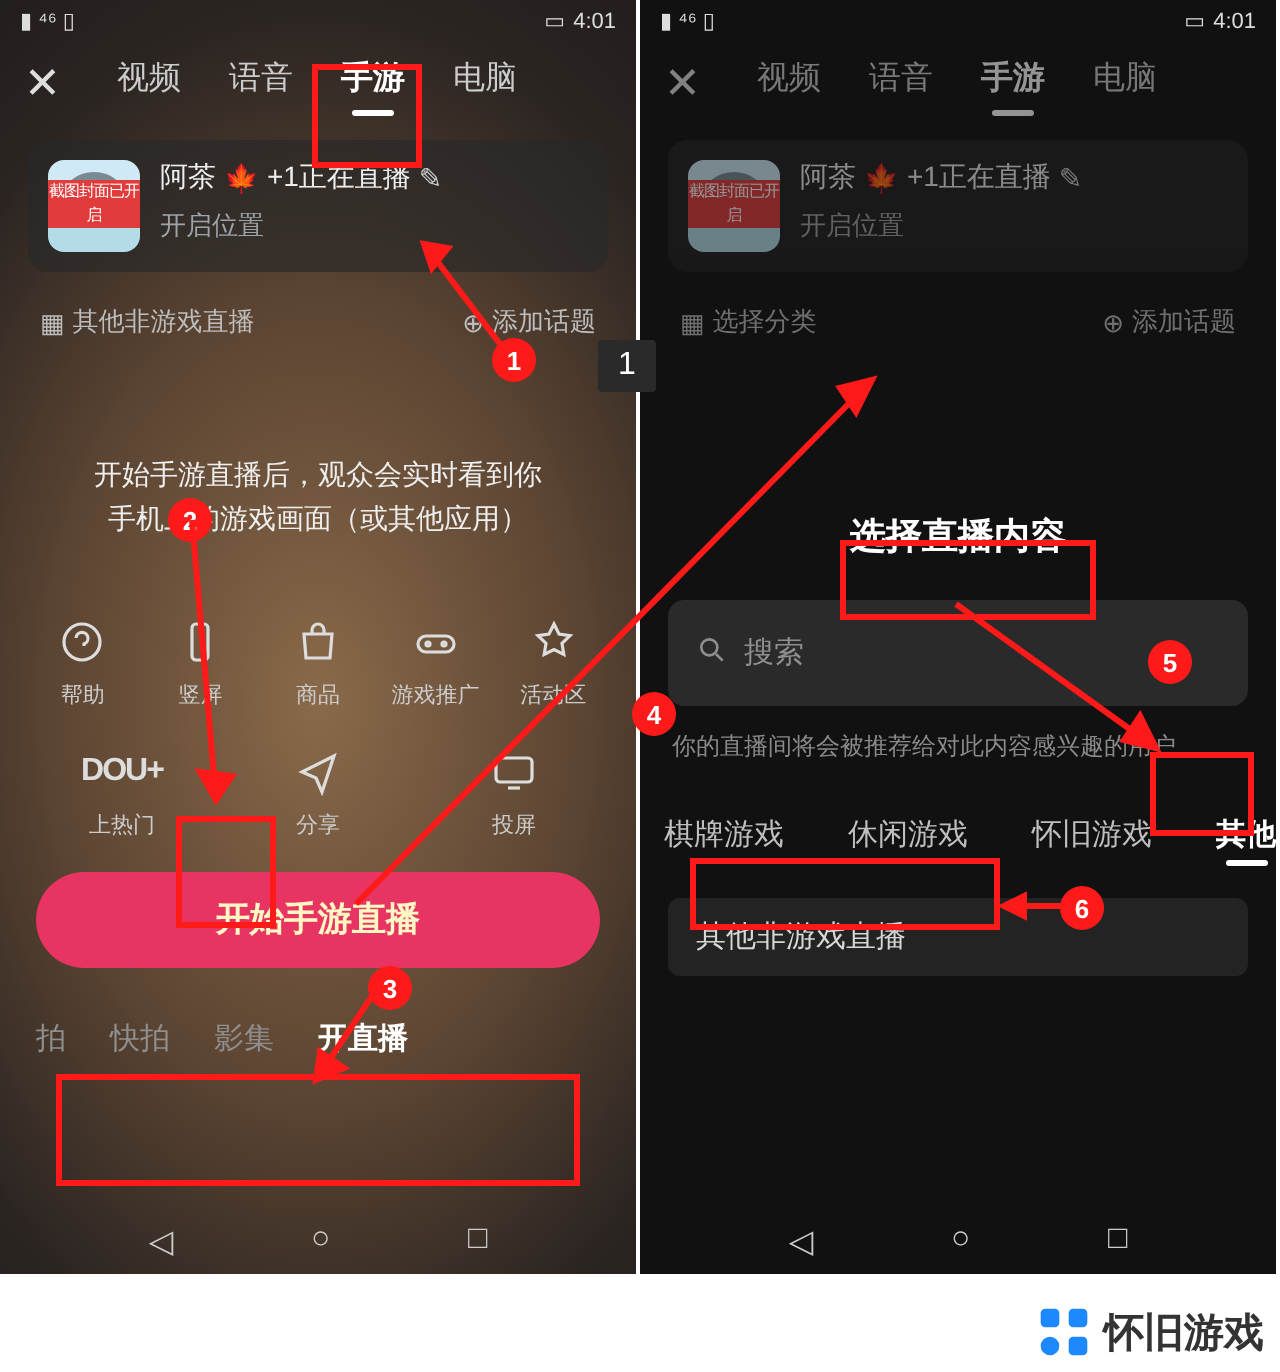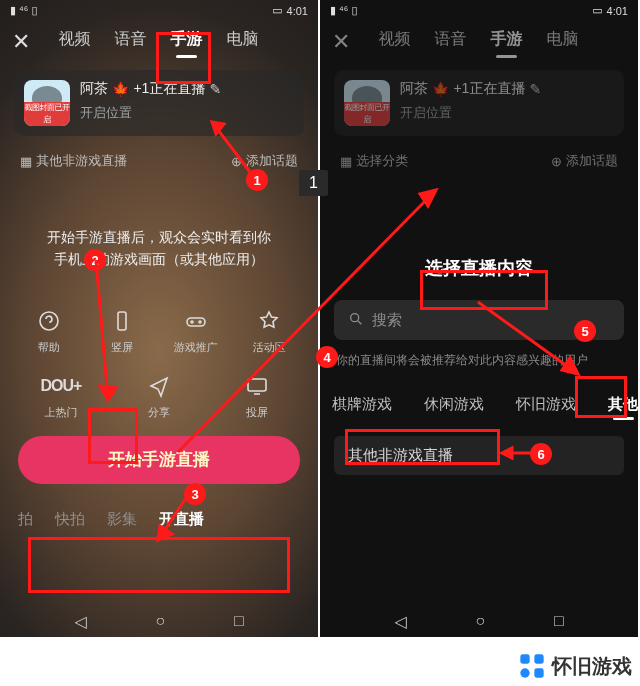--- a/index.html
+++ b/index.html
@@ -17,21 +17,21 @@
   .tabs { display:flex; align-items:center; color:#ccc; font-size:16px; padding:8px 12px; gap:20px; }
   .tabs .x { font-size:22px; color:#ddd; margin-right:6px; }
   .tab { position:relative; padding:2px 2px 6px; }
   .tab.active { color:#fff; font-weight:600; }
   .tab.active::after { content:""; position:absolute; bottom:-2px; left:20%; width:60%; height:3px; background:#fff; border-radius:2px; }
 
   
   .ucard { margin:6px 14px; background:rgba(40,40,40,.65); border-radius:10px; padding:10px; display:flex; gap:10px; }
   .avatar { width:46px; height:46px; border-radius:8px; background:linear-gradient(#cfe9f7 50%,#b4dbe8 50%); position:relative; overflow:hidden; }
   .avatar .blob { position:absolute; left:8px; top:6px; width:30px; height:24px; background:#7a8a92; border-radius:50% 50% 45% 45%; }
-  .avcap { position:absolute; left:0; bottom:0; width:100%; background:#e03c3c; color:#fff; font-size:8px; text-align:center; line-height:12px; letter-spacing:-0.5px; }
+  .avcap { position:absolute; left:0; bottom:12px; width:100%; background:#e03c3c; color:#fff; font-size:8px; text-align:center; line-height:12px; letter-spacing:-0.5px; }
   .uc-text { color:#eee; font-size:14px; }
   .uc-line1 { display:flex; align-items:center; gap:4px; }
   .leaf { color:#e98b1f; }
   .uc-sub { color:#9da3a8; font-size:13px; margin-top:6px; }
   .pencil { color:#ccc; }
 
   
   .chips { display:flex; justify-content:space-between; font-size:13px; color:#bdbdbd; margin:10px 20px 0; }
   .chips span { display:flex; align-items:center; gap:4px; }
 
@@ -48,21 +48,21 @@
 
   .bigbtn { margin:16px 18px; background:#e83463; color:#fef9c3; border-radius:26px; text-align:center; font-size:17px; font-weight:600; line-height:48px; height:48px; }
 
   
   .bnav { display:flex; gap:22px; color:#8f8f8f; font-size:15px; padding:10px 18px; }
   .bnav .on { color:#fff; font-weight:600; }
   .sysbar { color:#ccc; display:flex; justify-content:space-around; padding:8px 40px 6px; font-size:16px; margin-top:auto; }
 
   
   .titleB { color:#fff; font-size:18px; font-weight:600; text-align:center; margin-top:86px; }
-  .search { margin:20px 14px 6px; background:#2a2a2a; border-radius:8px; height:40px; display:flex; align-items:center; gap:8px; padding:0 14px; color:#8e8e8e; font-size:15px; }
+  .search { margin:20px 14px 6px; background:#2a2a2a; border-radius:8px; height:53px; display:flex; align-items:center; gap:8px; padding:0 14px; color:#8e8e8e; font-size:15px; }
   .hint { color:#8a8a8a; font-size:12px; margin:6px 16px 0; }
   .cats { display:flex; gap:24px; color:#bfbfbf; font-size:15px; justify-content:space-between; padding-left:12px; margin-top:26px; align-items:end; }
   .cats .on { color:#fff; font-weight:600; position:relative; }
   .cats .on::after { content:""; position:absolute; bottom:-6px; left:15%; width:70%; height:3px; background:#fff; border-radius:2px; }
   .othergame { color:#d7d7d7; font-size:15px; margin:22px 14px; background:#232323; padding:10px 14px; border-radius:6px; display:inline-block; }
 
   
   .redbox { position:absolute; border:3px solid #ff1a1a; pointer-events:none; }
   .rbA1 { left:156px; top:32px; width:55px; height:52px; }
   .rbA2 { left:88px; top:408px; width:50px; height:56px; }
@@ -151,20 +151,29 @@
             <span class="ico">
               <svg viewBox="0 0 24 24">
                 <rect x="8" y="3" width="8" height="18" rx="2"></rect>
               </svg>
             </span>
             <span>竖屏</span>
           </div>
         <div class="aitem">
             <span class="ico">
               <svg viewBox="0 0 24 24">
+                <path d="M5 8h14l-1 12H6z"></path>
+                <path d="M9 8V6a3 3 0 0 1 6 0v2"></path>
+              </svg>
+            </span>
+            <span>商品</span>
+          </div>
+        <div class="aitem">
+            <span class="ico">
+              <svg viewBox="0 0 24 24">
                 <rect x="3" y="9" width="18" height="8" rx="4"></rect>
                 <circle cx="8" cy="13" r="1"></circle>
                 <circle cx="16" cy="13" r="1"></circle>
               </svg>
             </span>
             <span>游戏推广</span>
           </div>
         <div class="aitem">
             <span class="ico">
               <svg viewBox="0 0 24 24">

